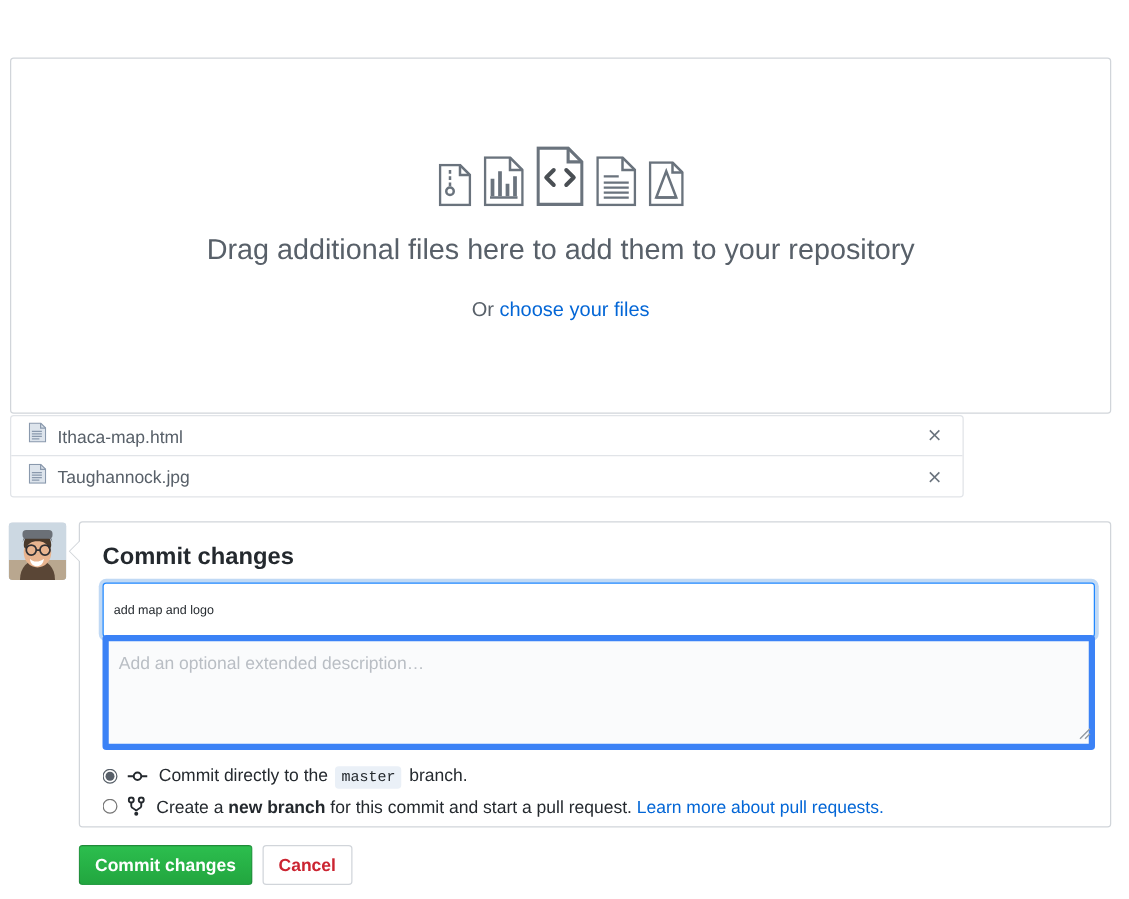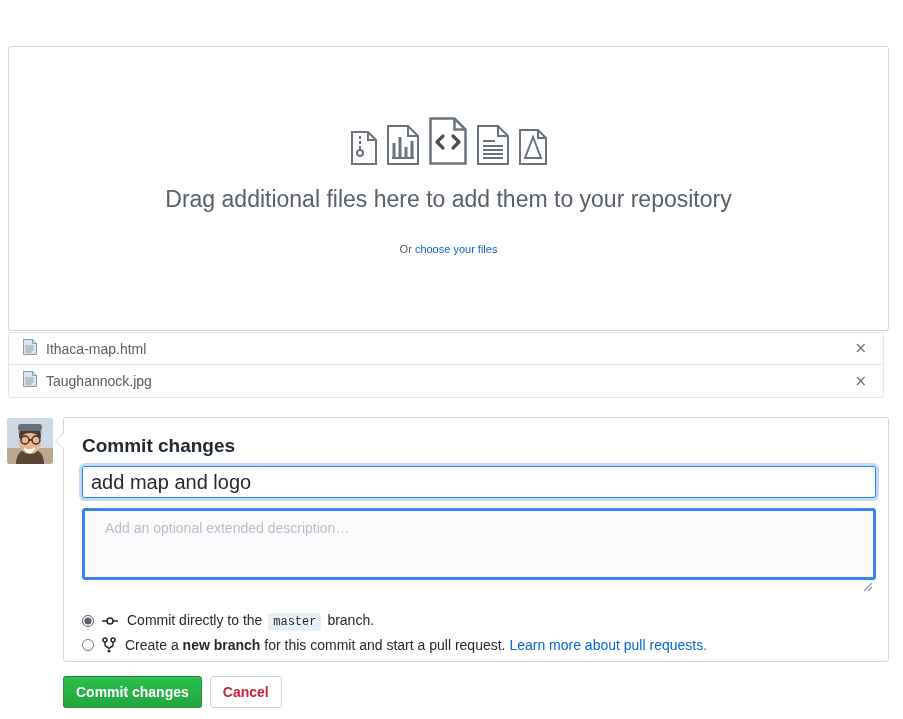--- a/index.html
+++ b/index.html
@@ -30,27 +30,27 @@
     background: #ffffff;
     display: flex; flex-direction: column;
     align-items: center; justify-content: center;
   }
   .file-icons { display: flex; align-items: flex-end; gap: 10px; margin-bottom: 20px; }
   .file-icons svg { display: block; }
   .dz-text {
     font-size: 23px; color: #586069; line-height: 28px;
     font-weight: normal; margin: 0;
   }
-  .dz-sub { font-size: 11px; color: #586069; margin-top: 25px; line-height: 22px; }
+  .dz-sub { font-size: 16px; color: #586069; margin-top: 25px; line-height: 22px; }
   .dz-sub a { color: #0366d6; text-decoration: none; }
 
   
   .file-list {
     position: absolute; left: 8px; top: 332px;
-    width: 876px;
+    width: 763px;
     border: 1px solid #e1e4e8; border-radius: 3px;
     background: #ffffff;
   }
   .file-row {
     display: flex; align-items: center;
     height: 32px; padding: 0 12px 0 14px;
     border-bottom: 1px solid #e1e4e8;
   }
   .file-row:last-child { border-bottom: none; }
   .file-row .fname {
@@ -94,35 +94,35 @@
     border-right: 9px solid #ffffff;
   }
   .commit-title {
     margin: 0; padding: 16px 0 0 18px;
     font-size: 19px; font-weight: bold; color: #24292e;
     line-height: 24px;
   }
   .commit-msg {
     display: block;
     position: absolute; left: 18px; top: 48px;
-    width: 794px; height: 32px;
+    width: 794px; height: 44px;
     border: 1px solid #2188ff; border-radius: 3px;
     box-shadow: 0 0 0 3px rgba(3,102,214,0.25);
     padding: 11px 8px;
-    font-size: 20px; color: #24292e;
+    font-size: 10px; color: #24292e;
     font-family: "Liberation Sans", sans-serif;
     outline: none; background: #fff;
   }
   .commit-desc {
     display: block;
     position: absolute; left: 18px; top: 90px;
-    width: 794px; height: 72px;
-    border: 3px solid #3b82f6; border-radius: 3px;
+    width: 794px; height: 92px;
+    border: 5px solid #3b82f6; border-radius: 3px;
     background: #fafbfc;
-    padding: 7px 20px;
+    padding: 7px 8px;
     font-size: 14px; color: #24292e;
     font-family: "Liberation Sans", sans-serif;
     resize: none; outline: none; line-height: 20px;
   }
   .commit-desc::placeholder { color: #b9bec4; }
   .resize-grip {
     position: absolute; left: 795px; top: 160px;
     width: 14px; height: 14px; pointer-events: none;
   }
 

